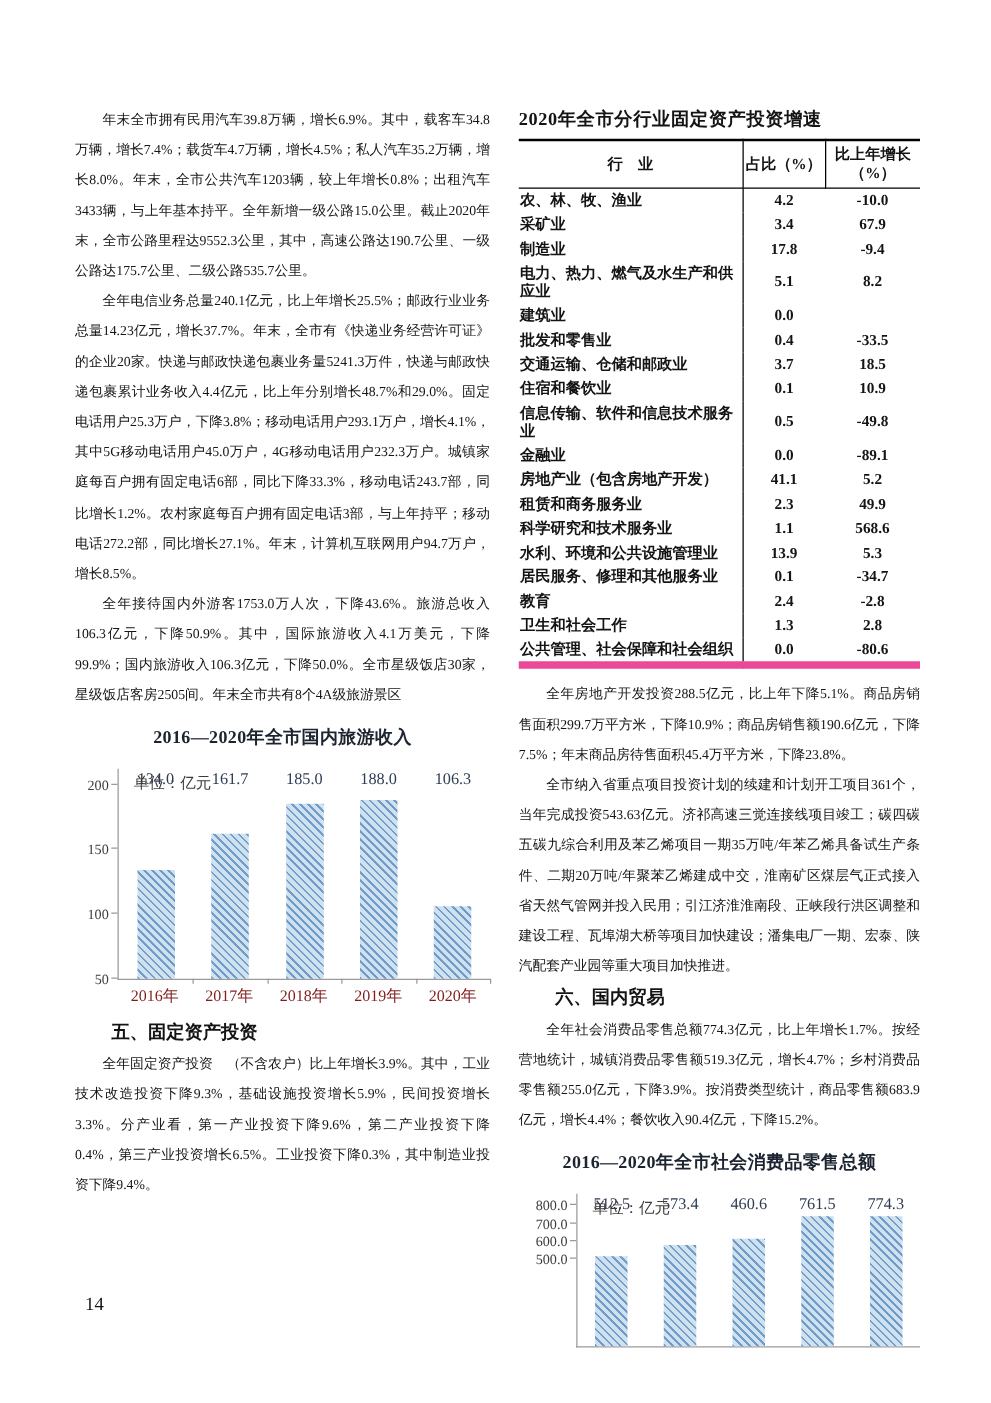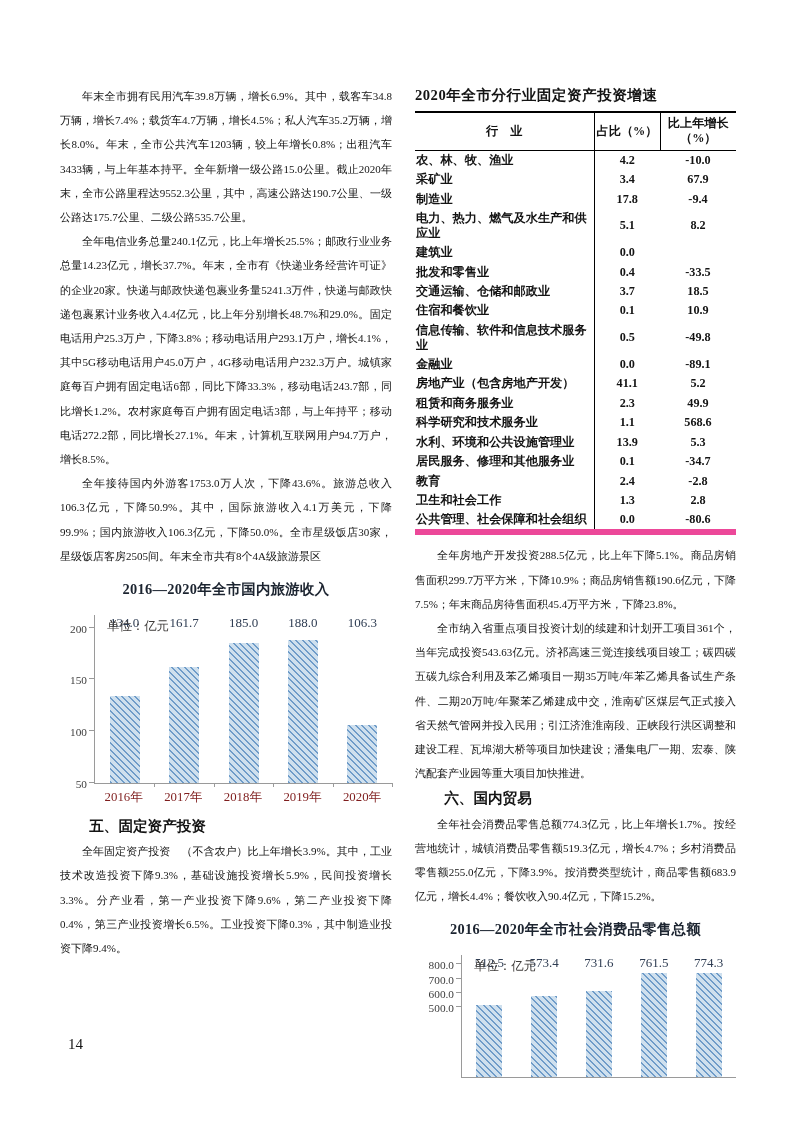--- a/index.html
+++ b/index.html
@@ -236,21 +236,21 @@
             <div class="unit-label">单位：亿元</div>
             <div class="bar-slot">
               <span class="bar-value">512.5</span>
               <div class="bar" style="width: 26px; height: 72.4px;"></div>
             </div>
             <div class="bar-slot">
               <span class="bar-value">573.4</span>
               <div class="bar" style="width: 26px; height: 81px;"></div>
             </div>
             <div class="bar-slot">
-              <span class="bar-value">731.6</span>
+              <span class="bar-value">460.6</span>
               <div class="bar" style="width: 26px; height: 86px;"></div>
             </div>
             <div class="bar-slot">
               <span class="bar-value">761.5</span>
               <div class="bar" style="width: 26px; height: 107.5px;"></div>
             </div>
             <div class="bar-slot">
               <span class="bar-value">774.3</span>
               <div class="bar" style="width: 26px; height: 109.3px;"></div>
             </div>

